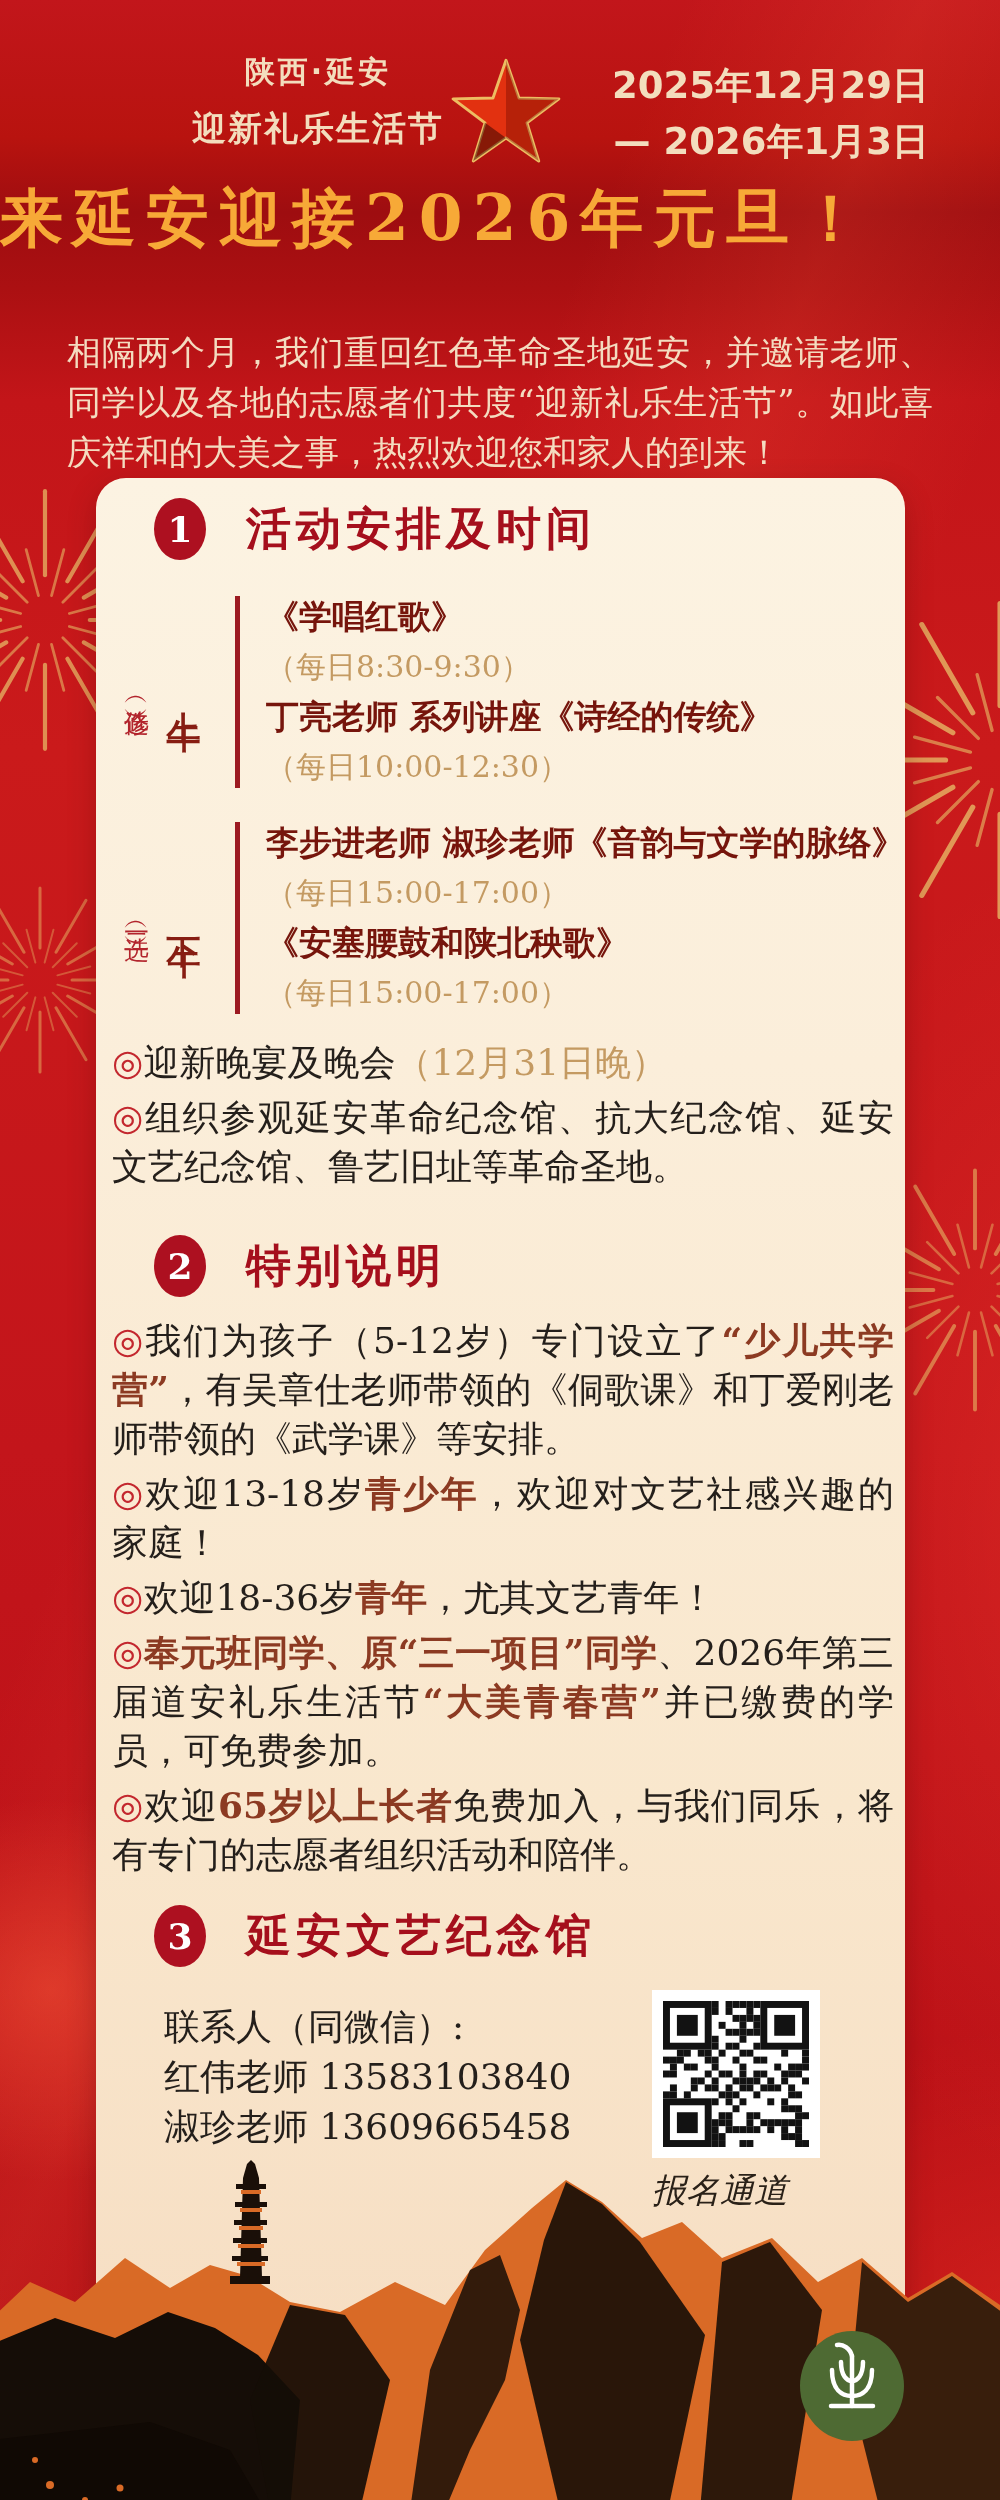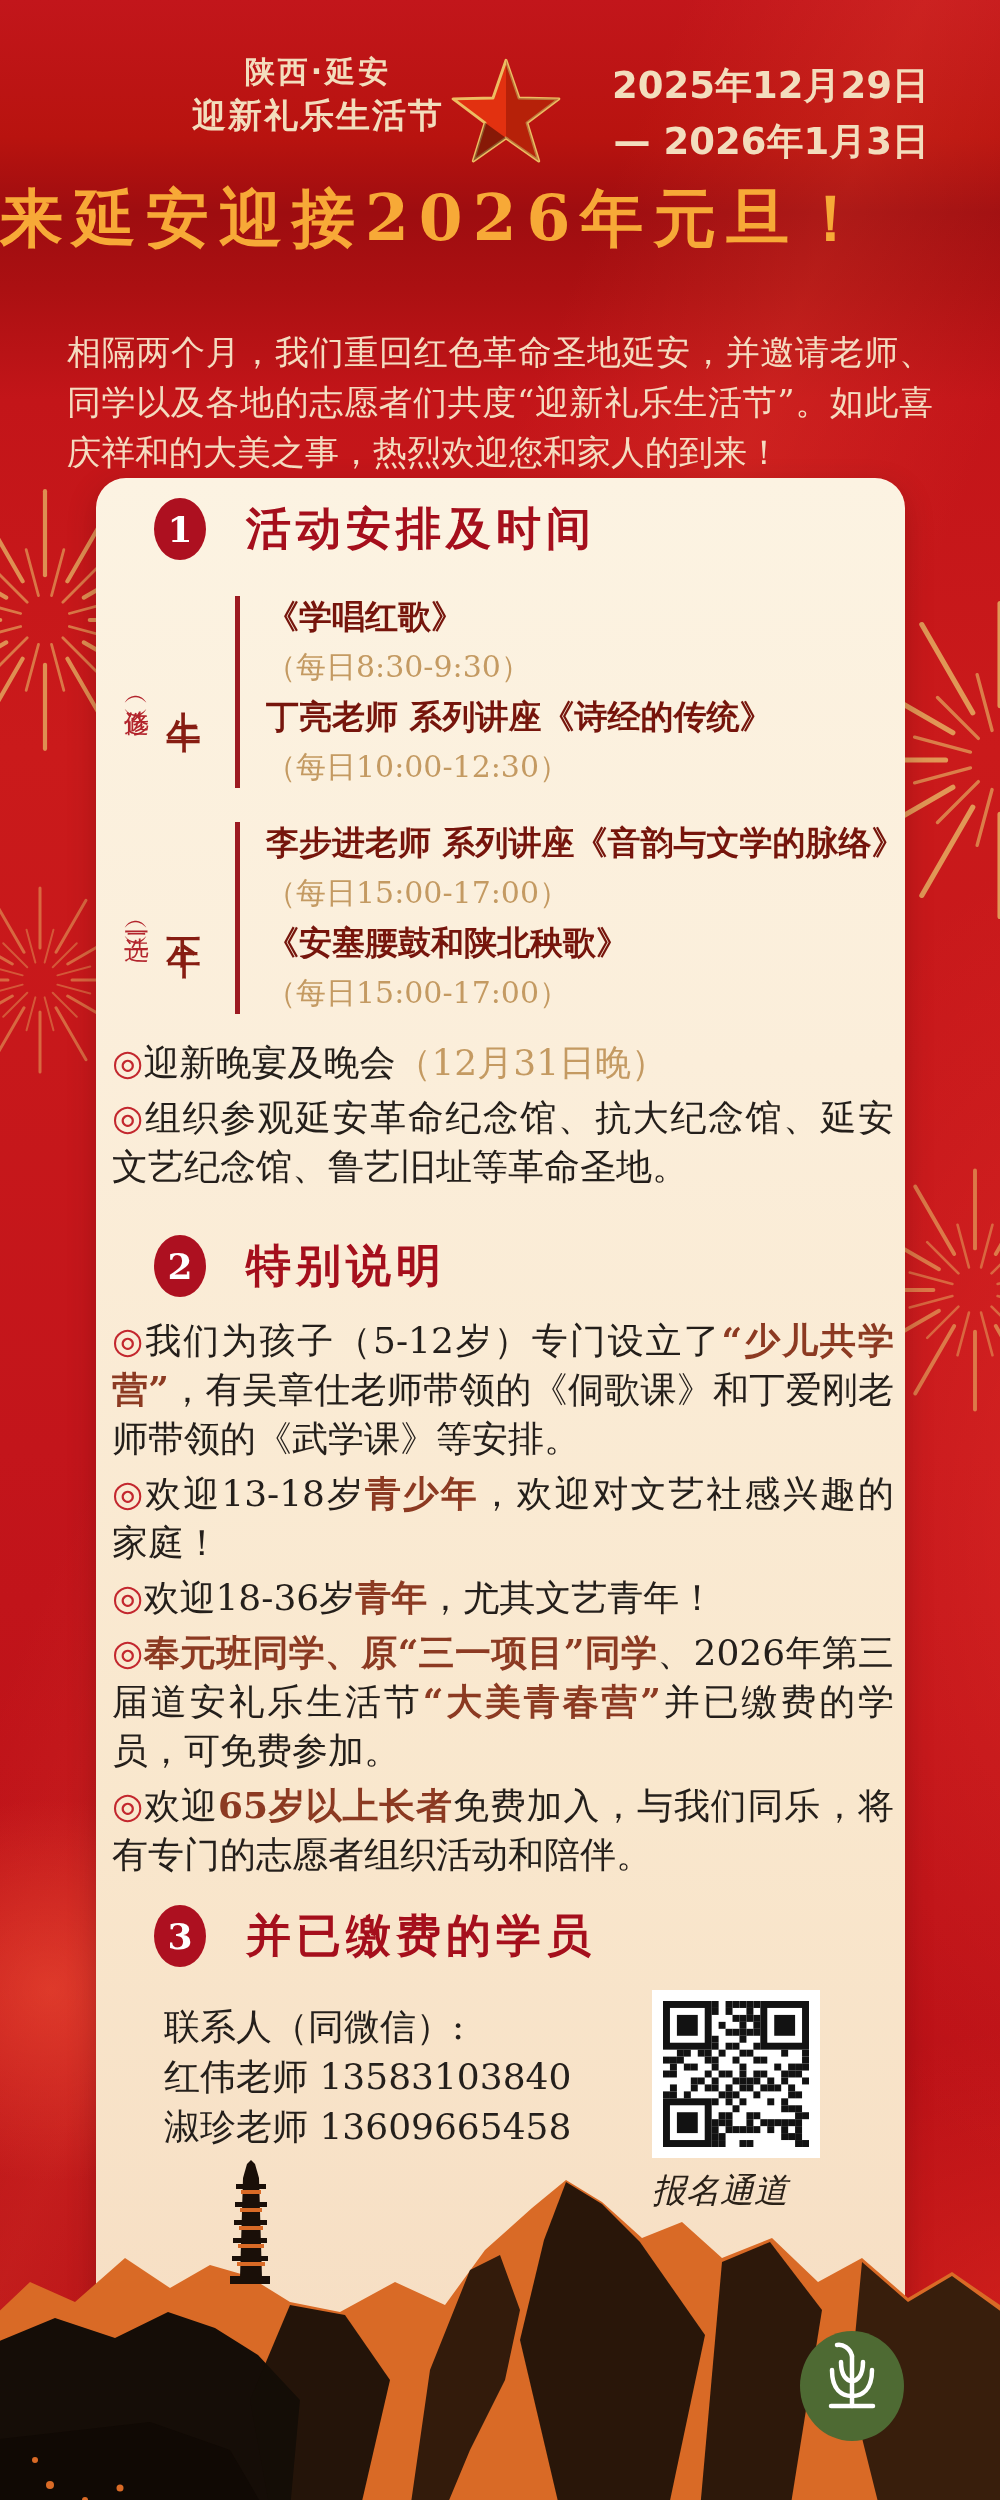--- a/index.html
+++ b/index.html
@@ -13,21 +13,21 @@
       background:linear-gradient(112deg,transparent 34%,rgba(255,96,64,.16) 46%,transparent 58%),
                  radial-gradient(ellipse 420px 950px at 1060px 1520px,rgba(255,70,50,.28),transparent 70%),
                  radial-gradient(ellipse 500px 420px at 1040px 2330px,rgba(255,60,40,.35),transparent 72%);}
   .glow-red{position:absolute;left:-150px;top:1790px;width:400px;height:400px;z-index:1;
       background:radial-gradient(circle,rgba(255,96,60,.45),rgba(255,96,60,0) 68%);}
   .fw{position:absolute;z-index:1;}
   
   .header-left{position:absolute;left:148px;top:52px;width:340px;text-align:center;z-index:3;
       color:#f3ddbd;font-family:"DejaVu Sans",sans-serif;font-weight:bold;}
   .header-left .l1{font-size:30px;letter-spacing:3px;}
-  .header-left .l2{font-size:34px;letter-spacing:2px;}
+  .header-left .l2{font-size:34px;margin-top:13px;letter-spacing:2px;}
   .star{position:absolute;left:448px;top:58px;width:116px;height:116px;z-index:3;}
   .dates{position:absolute;left:612px;top:58px;z-index:3;color:#f3ddbd;
       font-family:"DejaVu Sans",sans-serif;font-weight:bold;font-size:37px;line-height:56px;text-align:right;}
   .main-title{position:absolute;left:0;top:176px;width:824px;text-align:center;z-index:3;
       color:#f7a937;font-size:63px;font-weight:bold;letter-spacing:10px;white-space:nowrap;}
   .intro{position:absolute;left:67px;top:302px;width:866px;z-index:3;color:#f4dcc0;
       font-size:34px;line-height:50px;text-align:justify;margin-top:25px;}
   
   .card{position:absolute;left:96px;top:478px;width:809px;height:1950px;z-index:2;
       border-radius:30px;box-shadow:0 10px 28px rgba(60,0,0,.25);
@@ -122,21 +122,21 @@
           <div class="course">丁亮老师 系列讲座《诗经的传统》</div>
           <div class="time">（每日10:00-12:30）</div>
         </div>
     </div>
 
     <div class="sched" style="top:340px">
       <div class="vtag">（二选一）</div>
       <div class="vperiod">下午</div>
       <div class="vline"></div>
       <div class="sched-items">
-          <div class="course">李步进老师 系列讲座《音韵与文学的脉络》</div>
+          <div class="course">李步进老师 淑珍老师《音韵与文学的脉络》</div>
           <div class="time">（每日15:00-17:00）</div>
           <div class="course">《安塞腰鼓和陕北秧歌》</div>
           <div class="time">（每日15:00-17:00）</div>
         </div>
     </div>
 
     <div class="paras" style="top:560px">
         <p class="note"><span class="seg-mark">◎</span><span class="seg-normal">迎新晚宴及晚会</span><span class="seg-gold">（12月31日晚）</span></p>
         <p class="note"><span class="seg-mark">◎</span><span class="seg-normal">组织参观延安革命纪念馆、抗大纪念馆、延安文艺纪念馆、鲁艺旧址等革命圣地。</span></p>
       </div>
@@ -153,21 +153,21 @@
         <p class="note"><span class="seg-mark">◎</span><span class="seg-normal">欢迎13-18岁</span><span class="seg-em">青少年</span><span class="seg-normal">，欢迎对文艺社感兴趣的家庭！</span></p>
         <p class="note"><span class="seg-mark">◎</span><span class="seg-normal">欢迎18-36岁</span><span class="seg-em">青年</span><span class="seg-normal">，尤其文艺青年！</span></p>
         <p class="note"><span class="seg-mark">◎</span><span class="seg-em">奉元班同学、原“三一项目”同学</span><span class="seg-normal">、2026年第三届道安礼乐生活节</span><span class="seg-em">“大美青春营”</span><span class="seg-normal">并已缴费的学员，可免费参加。</span></p>
         <p class="note"><span class="seg-mark">◎</span><span class="seg-normal">欢迎</span><span class="seg-em">65岁以上长者</span><span class="seg-normal">免费加入，与我们同乐，将有专门的志愿者组织活动和陪伴。</span></p>
       </div>
 
     <div class="sec" style="top:1427px">
       <div class="badge">
         <span>3</span>
       </div>
-      <div class="sec-title">并已缴费的学员</div>
+      <div class="sec-title">延安文艺纪念馆</div>
     </div>
 
     <div class="contact">
       <p>联系人（同微信）:</p>
       <p>红伟老师 13583103840</p>
       <p>淑珍老师 13609665458</p>
     </div>
 
     <div class="qr-box">
       <svg width="146" height="146" viewBox="0 0 147 147" id="qrsvg">

